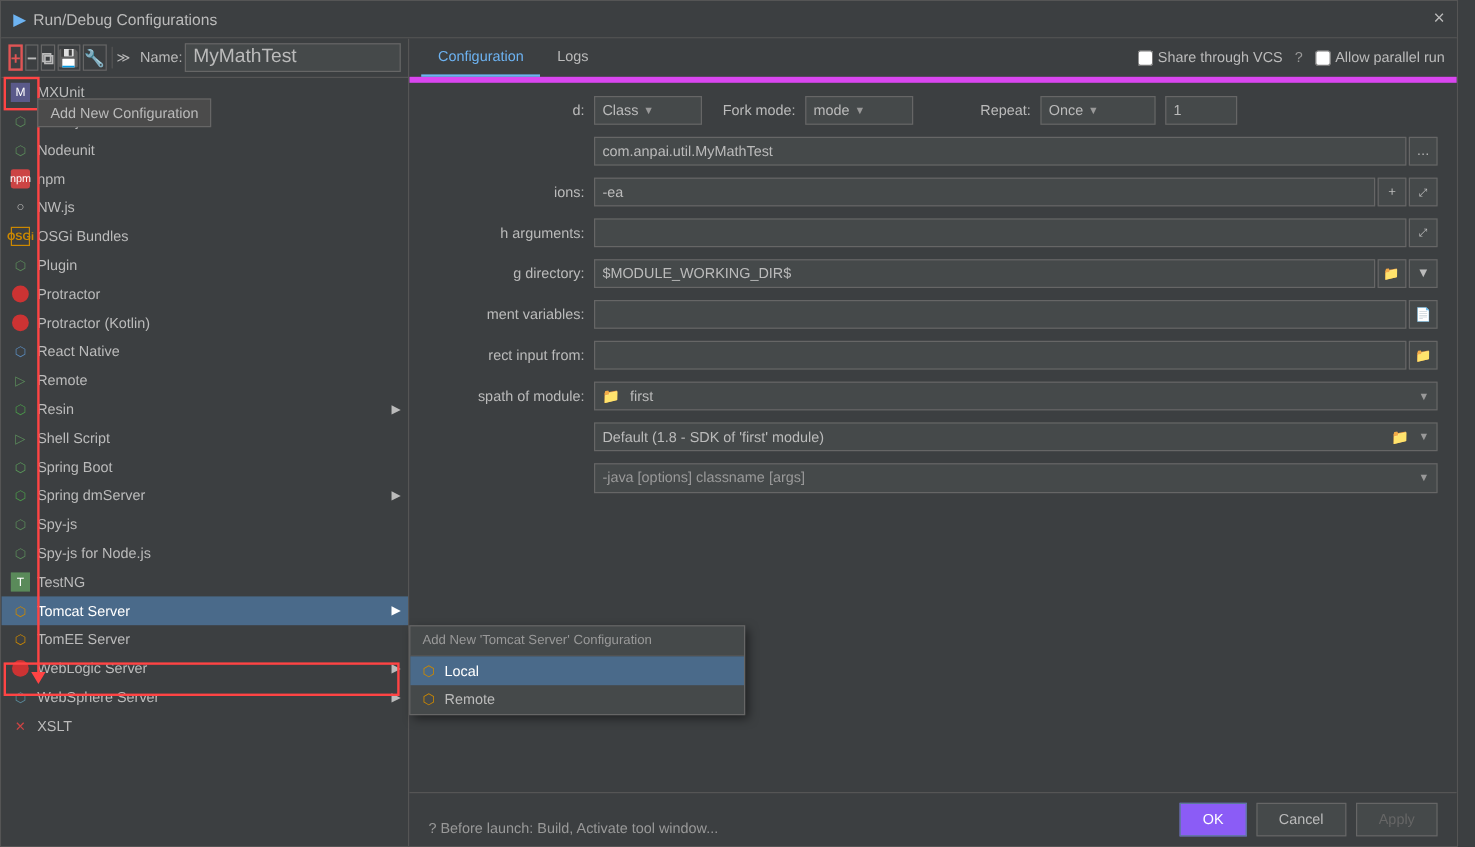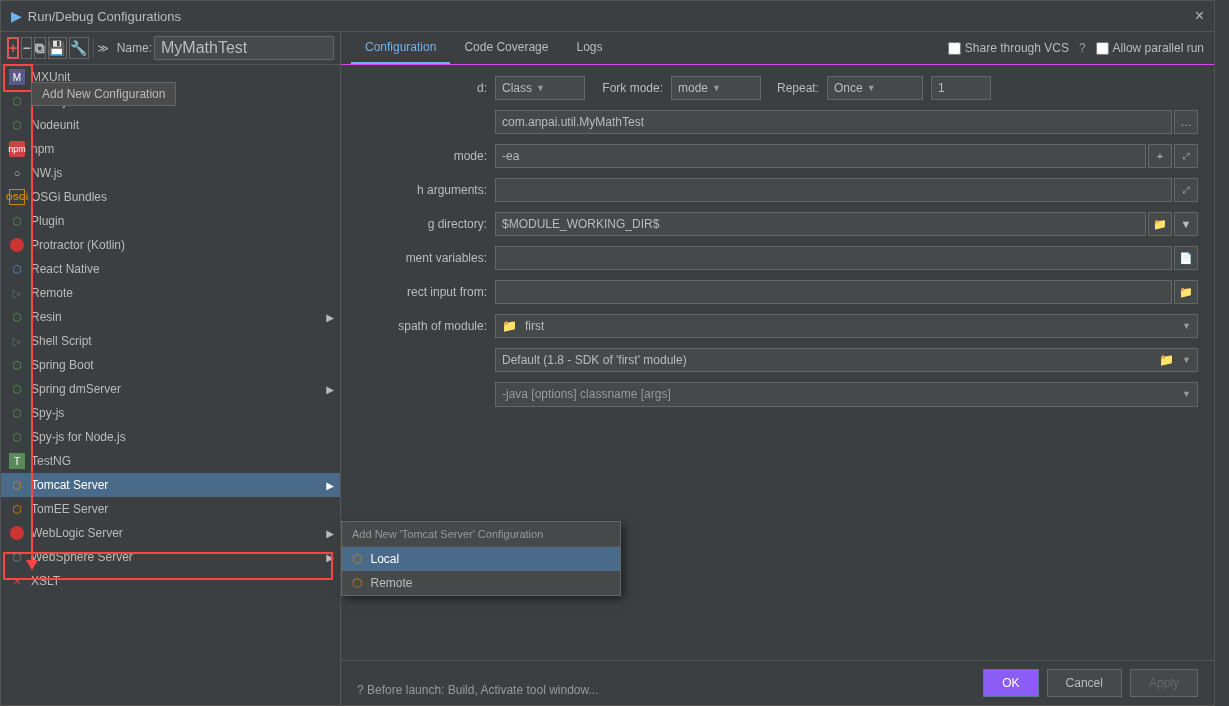--- a/index.html
+++ b/index.html
@@ -216,21 +216,21 @@
       flex: 1;
       display: flex;
       flex-direction: column;
       background: #3c3f41;
     }
 
     .right-header {
       display: flex;
       align-items: center;
       padding: 0 10px;
-      border-bottom: 1px solid #d946ef;
+      border-bottom: 5px solid #d946ef;
       gap: 0;
     }
 
     .tab {
       padding: 8px 14px;
       cursor: pointer;
       font-size: 12px;
       color: #bbbbbb;
       border-bottom: 2px solid transparent;
     }
@@ -511,20 +511,26 @@
           <span>OSGi Bundles</span>
         </div>
         <div class="list-item">
           <span class="item-icon" style="color:#5a8a5a;">⬡</span>
           <span>Plugin</span>
         </div>
         <div class="list-item">
           <span class="item-icon">
               <span class="icon-red-circle"></span>
             </span>
+          <span>Protractor</span>
+        </div>
+        <div class="list-item">
+          <span class="item-icon">
+              <span class="icon-red-circle"></span>
+            </span>
           <span>Protractor (Kotlin)</span>
         </div>
         <div class="list-item">
           <span class="item-icon" style="color:#5a8abb;">⬡</span>
           <span>React Native</span>
         </div>
         <div class="list-item">
           <span class="item-icon" style="color:#5a8a5a;">▷</span>
           <span>Remote</span>
         </div>
@@ -584,23 +590,20 @@
           <span>XSLT</span>
         </div>
       </div>
     </div>
 
     <div class="right-panel">
 
       <div class="right-header">
         <div class="tab active">
           <span>Configuration</span>
-        </div>
-        <div class="tab">
-          <span>Code Coverage</span>
         </div>
         <div class="tab">
           <span>Logs</span>
         </div>
         <div class="right-top-options">
           <label class="checkbox-label">
             <input type="checkbox" style="">
             <span>Share through VCS</span>
           </label>
           <span style="color:#999; cursor:pointer;">?</span>
@@ -617,38 +620,38 @@
           <span class="form-label">d:</span>
           <div class="form-select" style="width:90px;">
             <span>Class</span>
             <span class="chevron">▼</span>
           </div>
           <span class="form-label" style="min-width:70px;">Fork mode:</span>
           <div class="form-select" style="width:90px;">
             <span>mode</span>
             <span class="chevron">▼</span>
           </div>
-          <span class="form-label" style="min-width:50px;">Repeat:</span>
+          <span class="form-label" style="min-width:50px;margin-left:40px;">Repeat:</span>
           <div class="form-select" style="width:96px;">
             <span>Once</span>
             <span class="chevron">▼</span>
           </div>
           <input type="text" class="number-input" value="1" style="width: 60px;">
         </div>
 
         <div class="form-row">
           <span class="form-label" style="min-width:130px;"></span>
           <div class="input-with-btn">
             <input type="text" class="form-input" value="com.anpai.util.MyMathTest" style="">
             <button class="icon-btn">…</button>
           </div>
         </div>
 
         <div class="form-row">
-          <span class="form-label">mode:</span>
+          <span class="form-label">ions:</span>
           <div class="input-with-btn">
             <input type="text" class="form-input" value="-ea" style="">
             <button class="icon-btn">+</button>
             <button class="icon-btn" style="font-size:9px;">⤢</button>
           </div>
         </div>
 
         <div class="form-row">
           <span class="form-label">h arguments:</span>
           <div class="input-with-btn">

